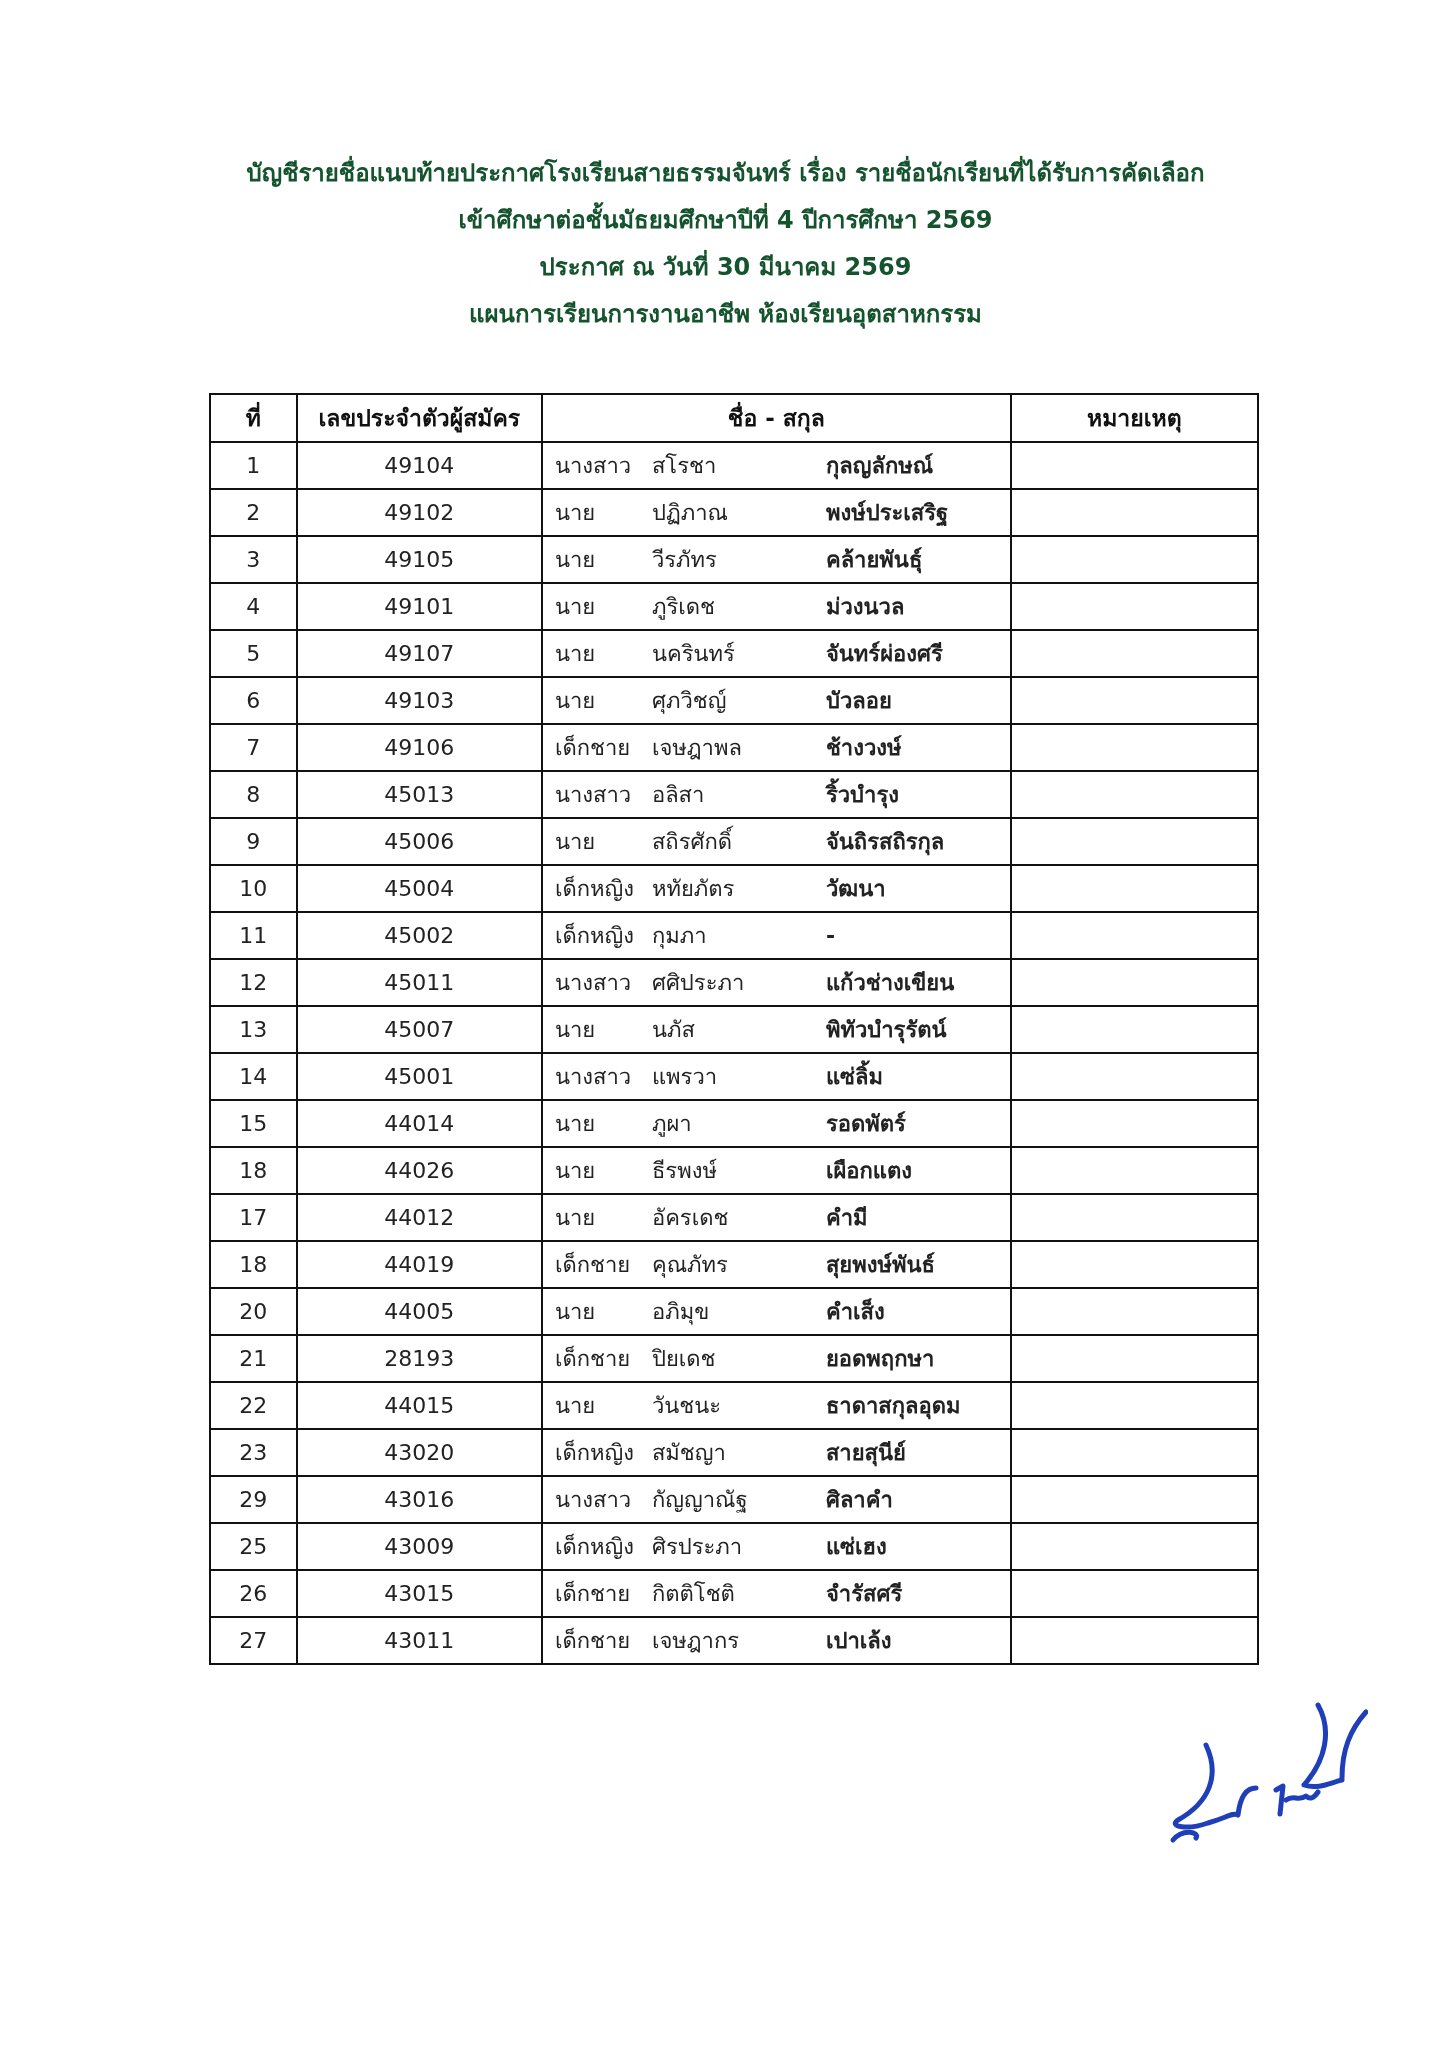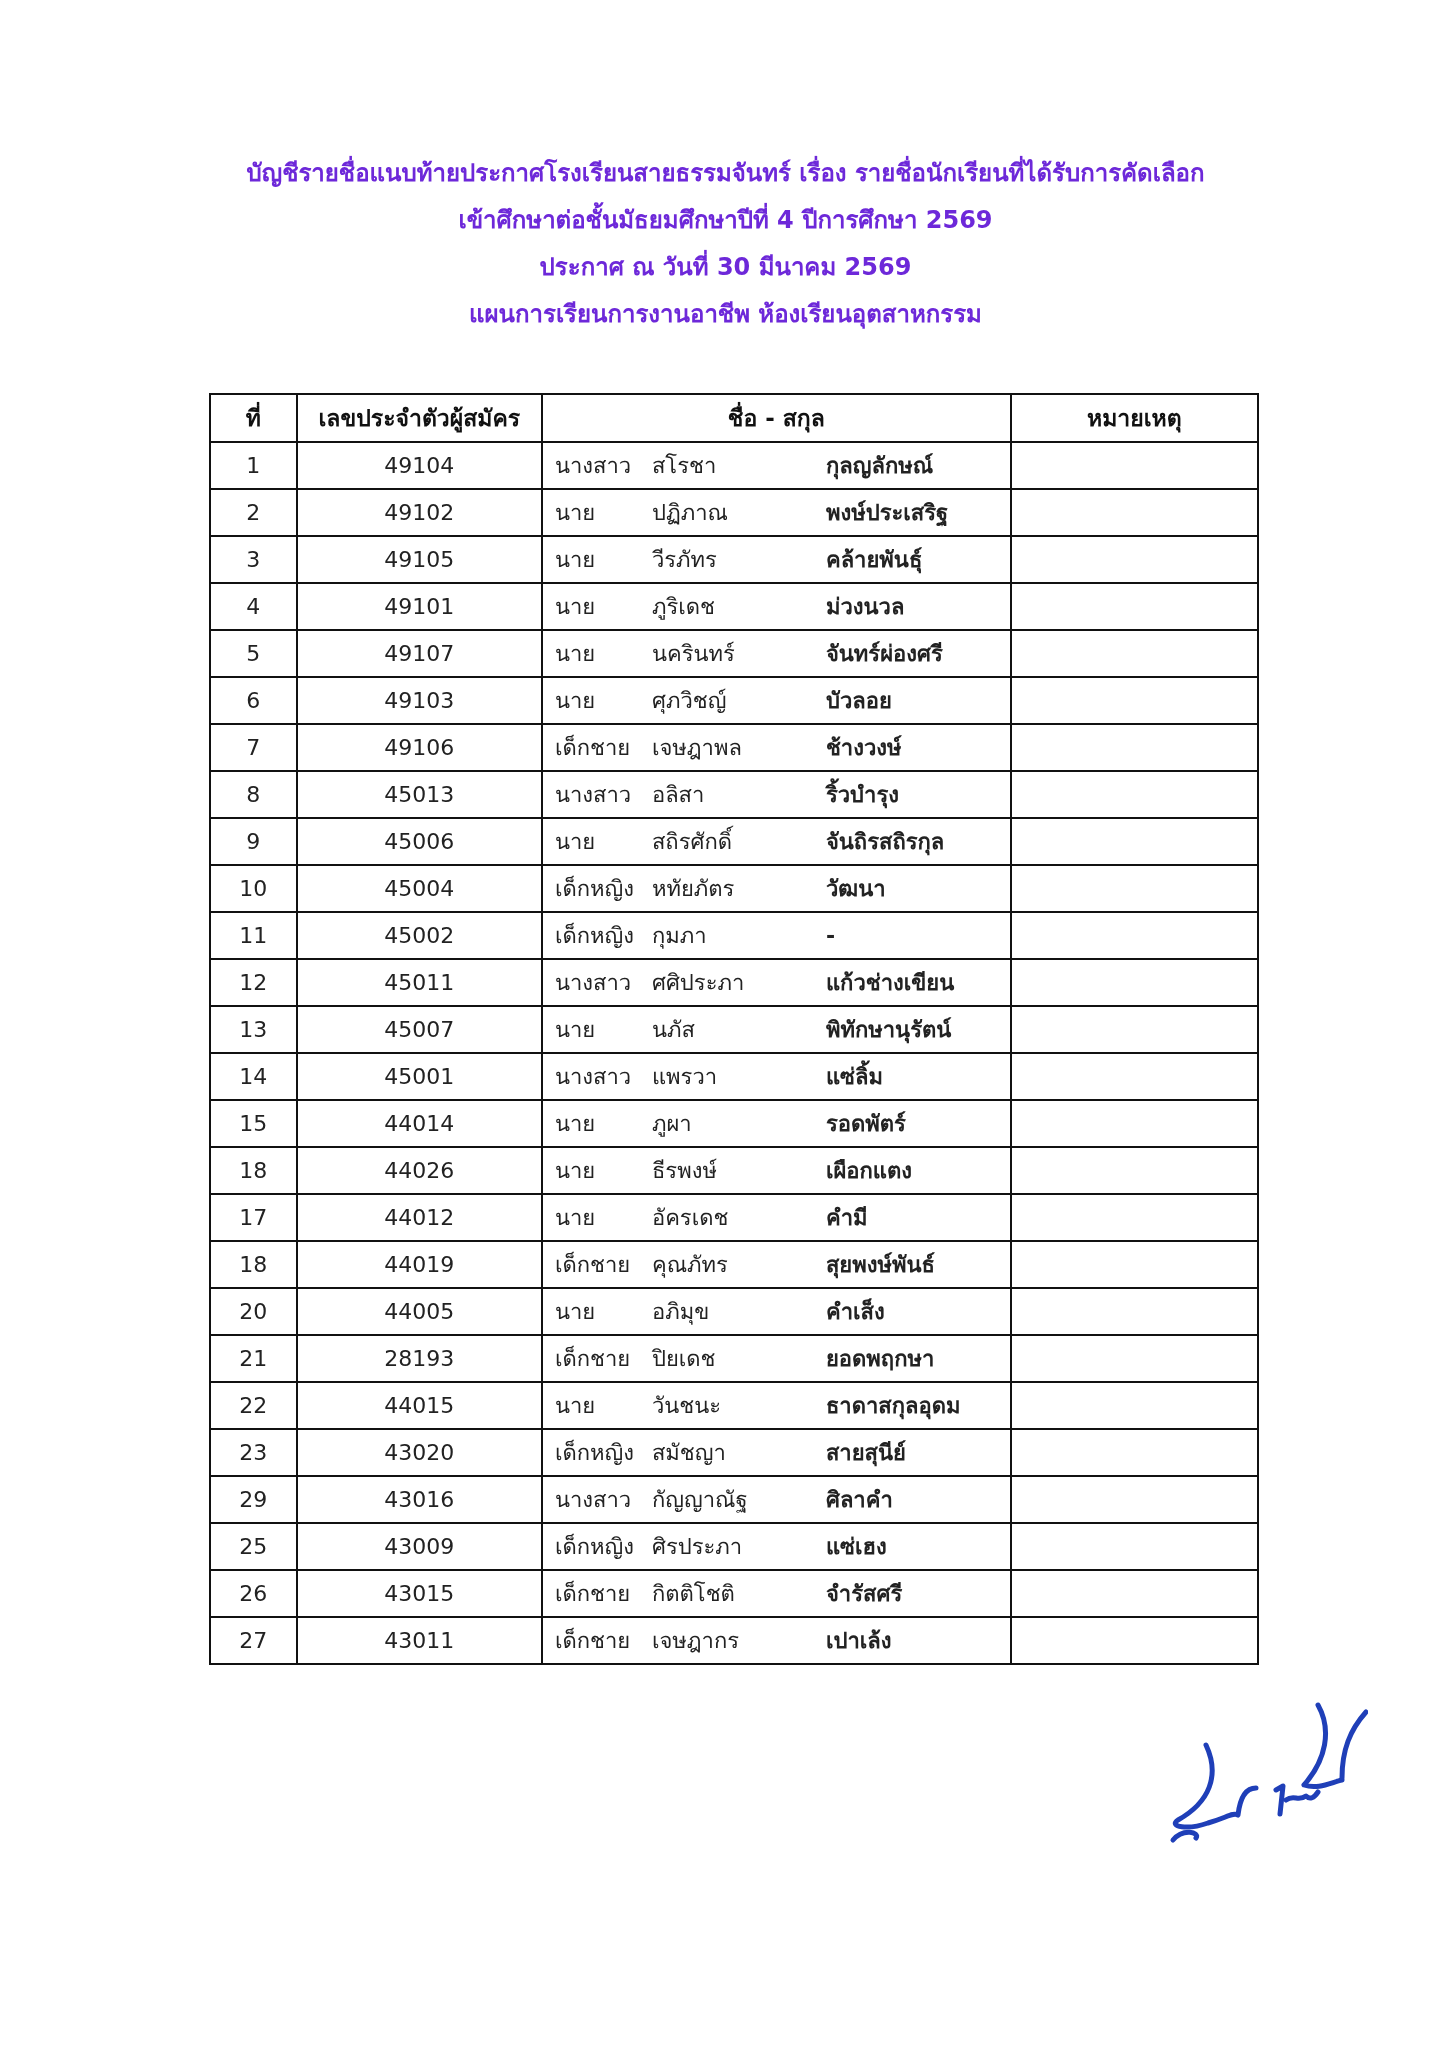--- a/index.html
+++ b/index.html
@@ -6,21 +6,21 @@
   body {
     width: 1451px; height: 2048px; position: relative; overflow: hidden;
     font-family: "DejaVu Sans", "Liberation Sans", sans-serif;
     color: #1a1a1a;
   }
   .titles {
     position: absolute; left: 0; top: 150px; width: 1451px; text-align: center;
   }
   .titles .line {
     font-size: 24px; font-weight: bold; line-height: 47px; letter-spacing: 0;
-    color: #6d28d9;
+    color: #14532d;
   }
   table.roster {
     position: absolute; left: 209px; top: 393px;
     border-collapse: collapse;
     width: 1050px;
   }
   table.roster th, table.roster td {
     border: 2px solid #111;
     height: 45px; padding: 0; font-size: 22px; color: #222;
   }
@@ -132,21 +132,21 @@
       </tr>
       <tr>
         <td class="no">12</td>
         <td class="id">45011</td>
         <td class="name"><span class="prefix">นางสาว</span><span class="first">ศศิประภา</span><span class="last">แก้วช่างเขียน</span></td>
         <td class="note"></td>
       </tr>
       <tr>
         <td class="no">13</td>
         <td class="id">45007</td>
-        <td class="name"><span class="prefix">นาย</span><span class="first">นภัส</span><span class="last">พิทักษานุรัตน์</span></td>
+        <td class="name"><span class="prefix">นาย</span><span class="first">นภัส</span><span class="last">พิทัวบำรุรัตน์</span></td>
         <td class="note"></td>
       </tr>
       <tr>
         <td class="no">14</td>
         <td class="id">45001</td>
         <td class="name"><span class="prefix">นางสาว</span><span class="first">แพรวา</span><span class="last">แซ่ลิ้ม</span></td>
         <td class="note"></td>
       </tr>
       <tr>
         <td class="no">15</td>

